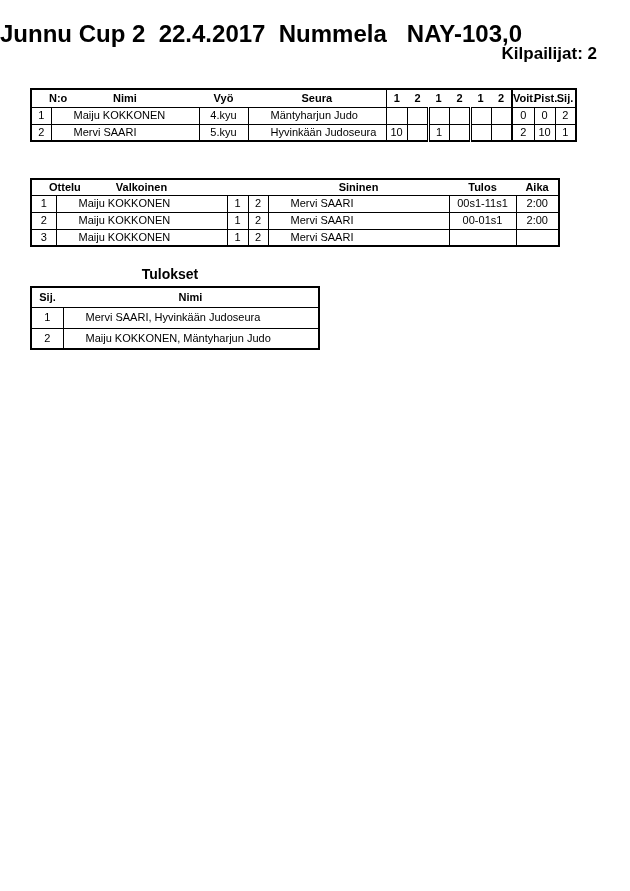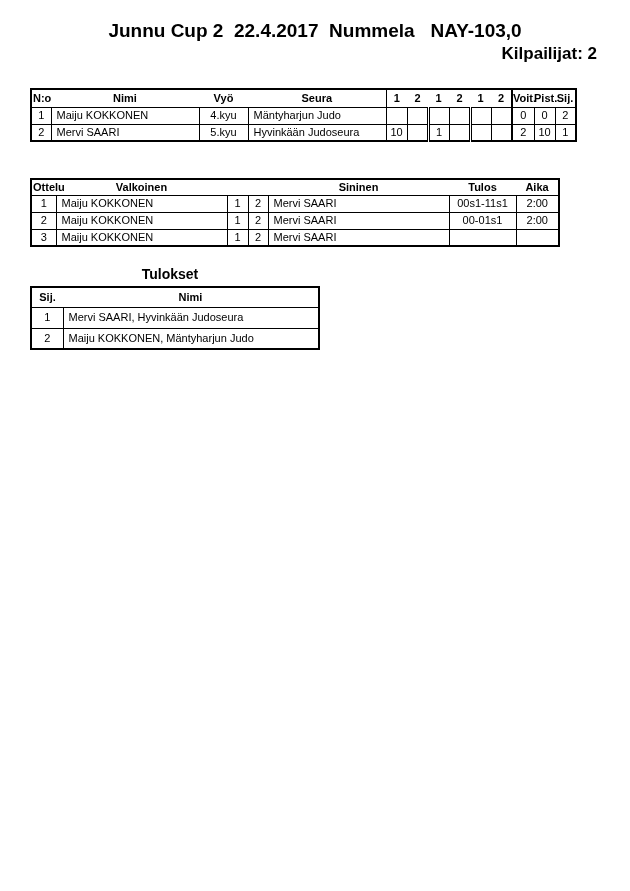--- a/index.html
+++ b/index.html
@@ -1,40 +1,40 @@
 <!DOCTYPE html>
 <html><head>
 <meta charset="utf-8">
 <style>
   html,body{margin:0;padding:0;background:#fff;}
   body{width:630px;height:891px;font-family:"Liberation Sans",sans-serif;color:#000;}
   .page{position:relative;width:630px;height:891px;background:#fff;overflow:hidden;}
-  .title{position:absolute;top:20px;left:0;width:630px;text-align:center;
-         font-size:19px;font-weight:bold;white-space:pre;letter-spacing:0px;}
+  .title{position:absolute;top:20px;left:0;width:630px;text-align:left;
+         font-size:24px;font-weight:bold;white-space:pre;letter-spacing:0px;}
   .comp-count{position:absolute;top:44px;right:33px;font-size:17px;font-weight:bold;}
   .h{position:absolute;font-size:14px;font-weight:bold;text-align:center;white-space:nowrap;}
   .h-kilp{top:65px;left:0;width:524px;}
   .h-ott{top:159px;left:0;width:582px;}
   .h-tul{top:266px;left:0;width:340px;}
   table{position:absolute;border-collapse:collapse;table-layout:fixed;
         font-size:11px;background:#fff;}
   .t1{left:30px;top:88px;width:545px;border:2px solid #000;}
   .t2{left:30px;top:178px;width:528px;border:2px solid #000;}
   .t3{left:30px;top:286px;width:288px;border:2px solid #000;}
   th,td{padding:0;margin:0;white-space:nowrap;overflow:visible;vertical-align:middle;line-height:1;}
   thead th{font-weight:bold;border:none;border-bottom:1px solid #000;text-align:center;}
   tbody td{border:1px solid #000;text-align:center;}
   .t1 thead tr{height:18px;}
   .t1 tbody tr{height:17px;}
   .t2 thead tr{height:16px;}
   .t2 tbody tr{height:17px;}
   .t3 thead tr{height:20px;}
   .t3 tbody tr{height:21px;}
-  .al{text-align:left;padding-left:5px;margin-left:48px;}
-  .hl{text-align:center;padding-left:1px;}
+  .al{text-align:left;padding-left:22px;margin-left:48px;}
+  .hl{text-align:center;padding-left:17px;}
   .t1 th.voit,.t1 td.voit{border-left:2px solid #000;margin-top:47px;}
   .t1 th.s-first{border-left:1px solid #000;}
   .t1 td.pair{border-left:3px double #000;}
 </style>
 </head>
 <body>
 
 <div class="page">
 
   <div class="title">Junnu Cup 2  22.4.2017  Nummela   NAY-103,0</div>

